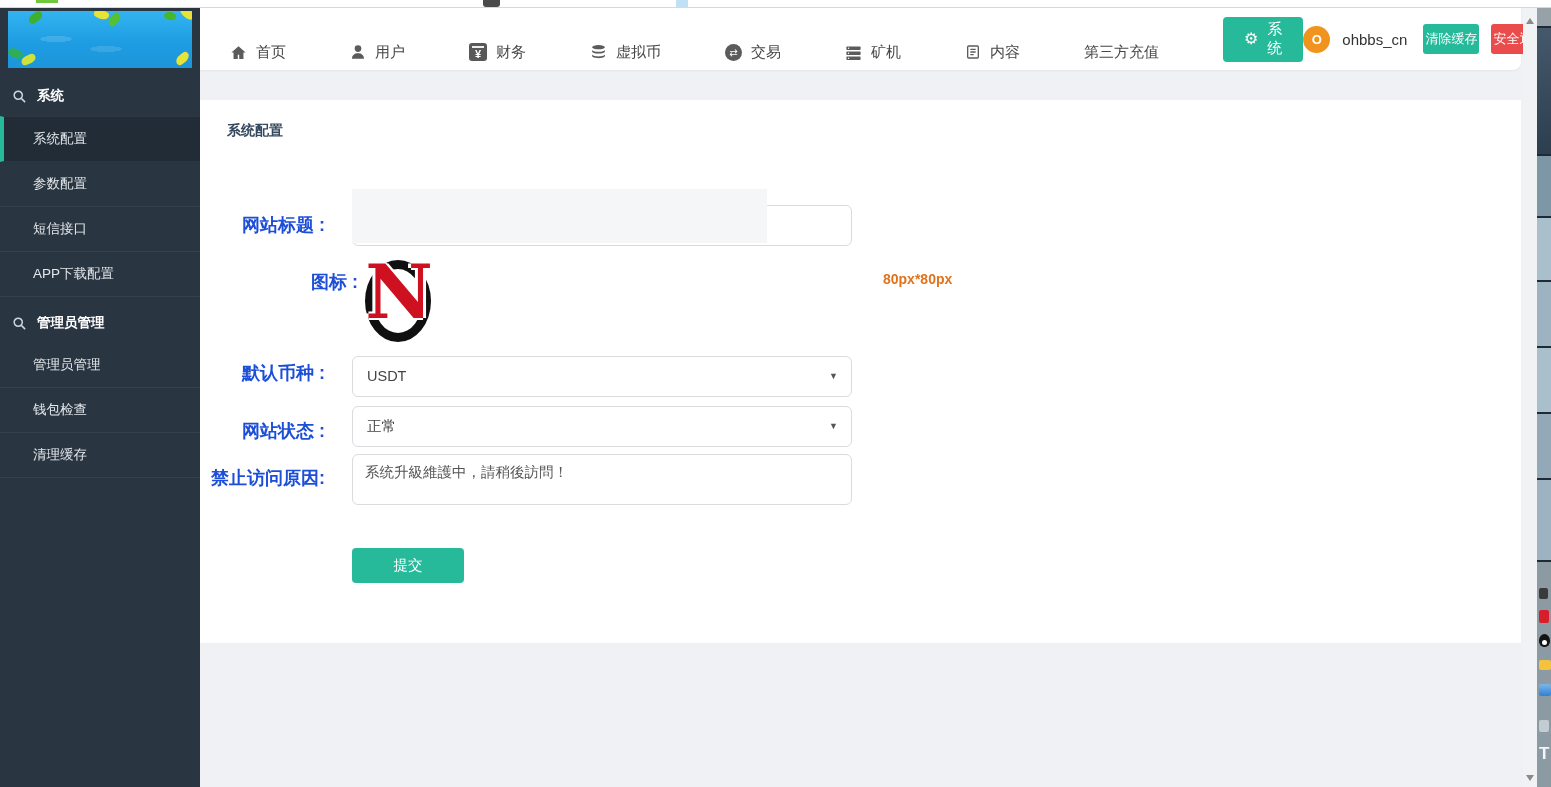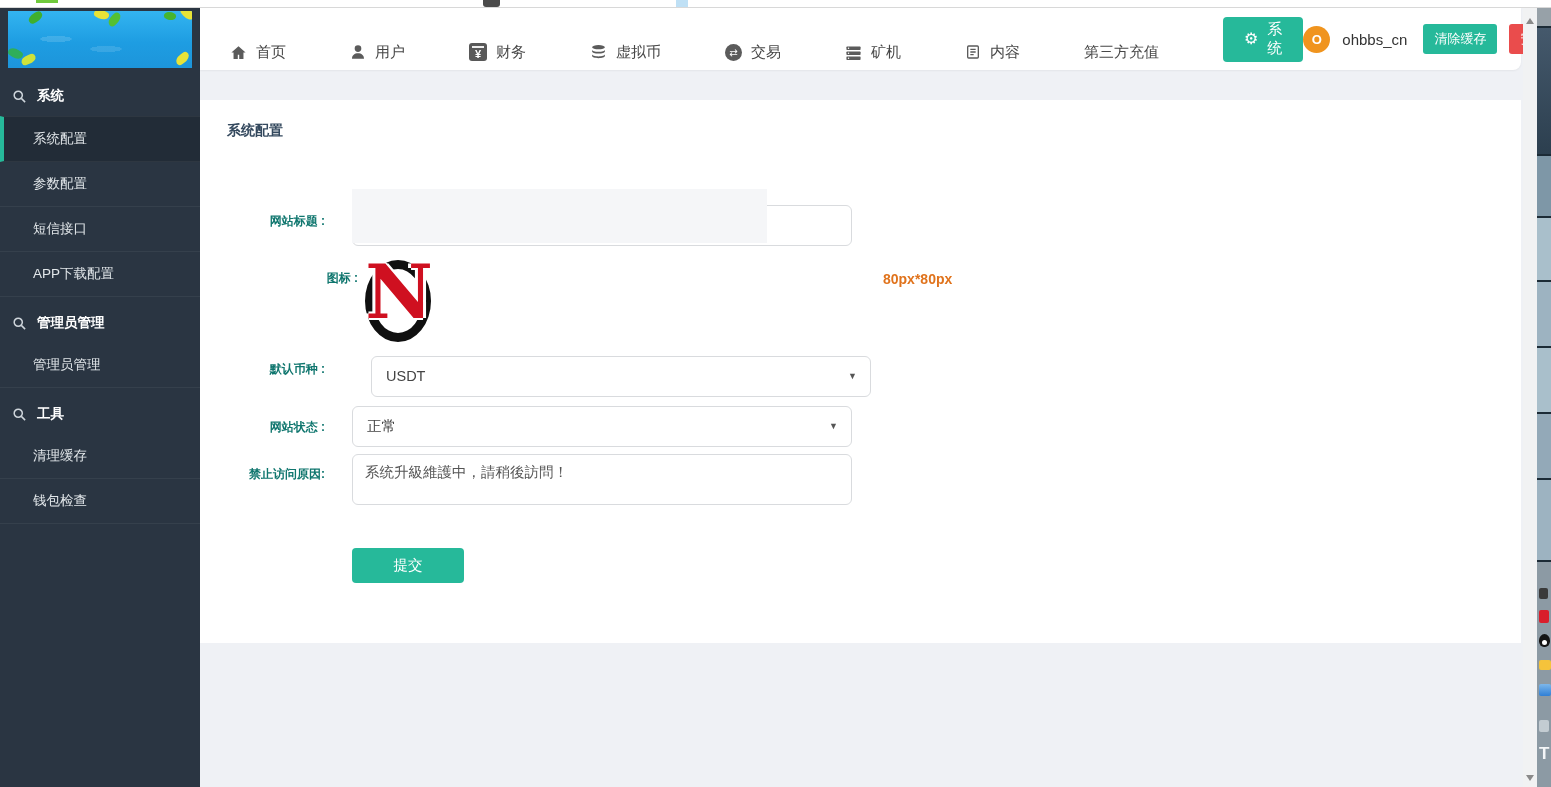--- a/index.html
+++ b/index.html
@@ -42,45 +42,45 @@
   .nav-link { display:flex; align-items:center; gap:9px; font-size:15px; color:#474747; text-decoration:none; white-space:nowrap; cursor:pointer; }
   .nic { display:inline-flex; align-items:center; justify-content:center; }
   .ic-yen { width:18px; height:18px; background:#585858; border-radius:3px; color:#fff; font-size:11px; font-weight:bold; display:flex; align-items:flex-end; justify-content:center; position:relative; padding-bottom:1px; }
   .ic-yen::before { content:""; position:absolute; top:3px; left:3px; right:3px; height:2px; background:#fff; opacity:.9; }
   .ic-circ { width:17px; height:17px; border-radius:50%; background:#5b5b5b; color:#fff; font-size:10px; line-height:17px; text-align:center; }
   .nav-sys { display:flex; align-items:center; gap:9px; background:#26b99a; color:#fff; font-size:15px; border:none; border-radius:4px; height:45px; padding:0 21px; cursor:pointer; }
   .nav-sys .gear { font-size:16px; line-height:1; }
   .user-cluster { margin-left:auto; display:flex; align-items:center; gap:12px; }
   .avatar { width:27px; height:27px; border-radius:50%; background:#f0941e; color:#fff; font-size:13px; font-weight:bold; text-align:center; line-height:27px; }
   .uname { font-size:15px; color:#333; margin-right:4px; }
-  .pill { border:none; color:#fff; font-size:13px; padding:6px 11px; border-radius:3px; cursor:pointer; white-space:nowrap; }
+  .pill { border:none; color:#fff; font-size:13px; padding:6px 2px; border-radius:3px; cursor:pointer; white-space:nowrap; }
   .pill.green { background:#26b99a; }
   .pill.red { background:#ea4c4c; }
 
   
   .content { position:absolute; left:200px; top:100px; width:1321px; height:543px; background:#ffffff; z-index:5; }
   .page-title { position:absolute; left:27px; top:22px; font-size:14px; font-weight:bold; color:#34495e; }
-  .flabel { position:absolute; left:0; width:125px; text-align:right; font-size:12px; font-weight:600; color:#0f766e; }
+  .flabel { position:absolute; left:0; width:125px; text-align:right; font-size:18px; font-weight:600; color:#1d4ed8; }
   .lbl-title  { top:113px; }
   .lbl-icon   { top:170px;margin-left:33px; }
   .lbl-coin   { top:261px; }
   .lbl-status { top:319px; }
   .lbl-reason { top:366px; }
 
   .txt-input { position:absolute; left:152px; top:105px; width:500px; height:41px; border:1px solid #d9dbde; border-radius:6px; background:#fff; padding:0 12px; font-size:14.5px; color:#444; z-index:1; }
   .redaction { position:absolute; left:152px; top:89px; width:415px; height:54px; background:#f5f6f8; z-index:2; }
 
   .logo-n { position:absolute; left:156px; top:159px; width:86px; height:86px; }
   .n-ring { position:absolute; left:9px; top:1px; width:66px; height:82px; border:9px solid #101010; border-radius:50%; }
   .n-letter { position:absolute; left:50%; top:-7px; transform:translateX(-50%); font-family:"DejaVu Serif","Liberation Serif",serif; font-weight:bold; font-size:74px; line-height:1.1; color:#cf1020;
       text-shadow:-3px 0 0 #fff, 3px 0 0 #fff, 0 -2px 0 #fff, 0 2px 0 #fff; }
   .icon-hint { position:absolute; left:683px; top:171px; font-size:14px; font-weight:bold; color:#e0731c; }
 
   .fake-select { position:absolute; left:152px; width:500px; height:41px; border:1px solid #d9dbde; border-radius:6px; background:#fff; font-size:14.5px; color:#444; line-height:39px; padding-left:14px; cursor:pointer; }
-  .sel-coin { top:256px;margin-left:19px; }
+  .sel-coin { top:256px; }
   .sel-status { top:306px; }
   .sel-arrow { position:absolute; right:13px; top:0; font-size:9px; color:#555; }
 
   .reason-area { position:absolute; left:152px; top:354px; width:500px; height:51px; border:1px solid #d9dbde; border-radius:6px; background:#fff; font-family:"Liberation Sans","DejaVu Sans",sans-serif; font-size:14.5px; color:#555; padding:8px 12px; resize:none; overflow:hidden; }
   .submit-btn { position:absolute; left:152px; top:448px; width:112px; height:35px; background:#26b99a; border:none; border-radius:4px; color:#fff; font-size:14.5px; cursor:pointer; }
 
   
   .scrollbar { position:absolute; left:1523px; top:8px; width:14px; height:779px; background:#f1f2f3; z-index:30; }
   .sb-up, .sb-down { position:absolute; left:3px; width:0; height:0; border-left:4.5px solid transparent; border-right:4.5px solid transparent; }
   .sb-up { top:10px; border-bottom:6px solid #8a8a8a; }
@@ -150,31 +150,22 @@
       <span class="nic">
         <svg width="15" height="15" viewBox="0 0 24 24" fill="none" stroke="#cfd6dc" stroke-width="2.4">
             <circle cx="10" cy="10" r="6.5"></circle>
             <path d="M15 15l6 6"></path>
           </svg>
       </span>
       <span>管理员管理</span>
     </div>
     <a class="side-item"><span>管理员管理</span></a>
 
-    <div class="side-sec">
-      <span class="nic">
-        <svg width="15" height="15" viewBox="0 0 24 24" fill="none" stroke="#cfd6dc" stroke-width="2.4">
-            <circle cx="10" cy="10" r="6.5"></circle>
-            <path d="M15 15l6 6"></path>
-          </svg>
-      </span>
-      <span>工具</span>
-    </div>
+    <a class="side-item"><span>钱包检查</span></a>
     <a class="side-item"><span>清理缓存</span></a>
-    <a class="side-item"><span>钱包检查</span></a>
   </aside>
 
   <header class="topbar">
     <nav class="mainnav">
       <a class="nav-link">
         <span class="nic">
             <svg width="17" height="17" viewBox="0 0 24 24" fill="#5b5b5b">
               <path d="M12 3 2 12h3v9h6v-6h2v6h6v-9h3z"></path>
             </svg>
           </span>

